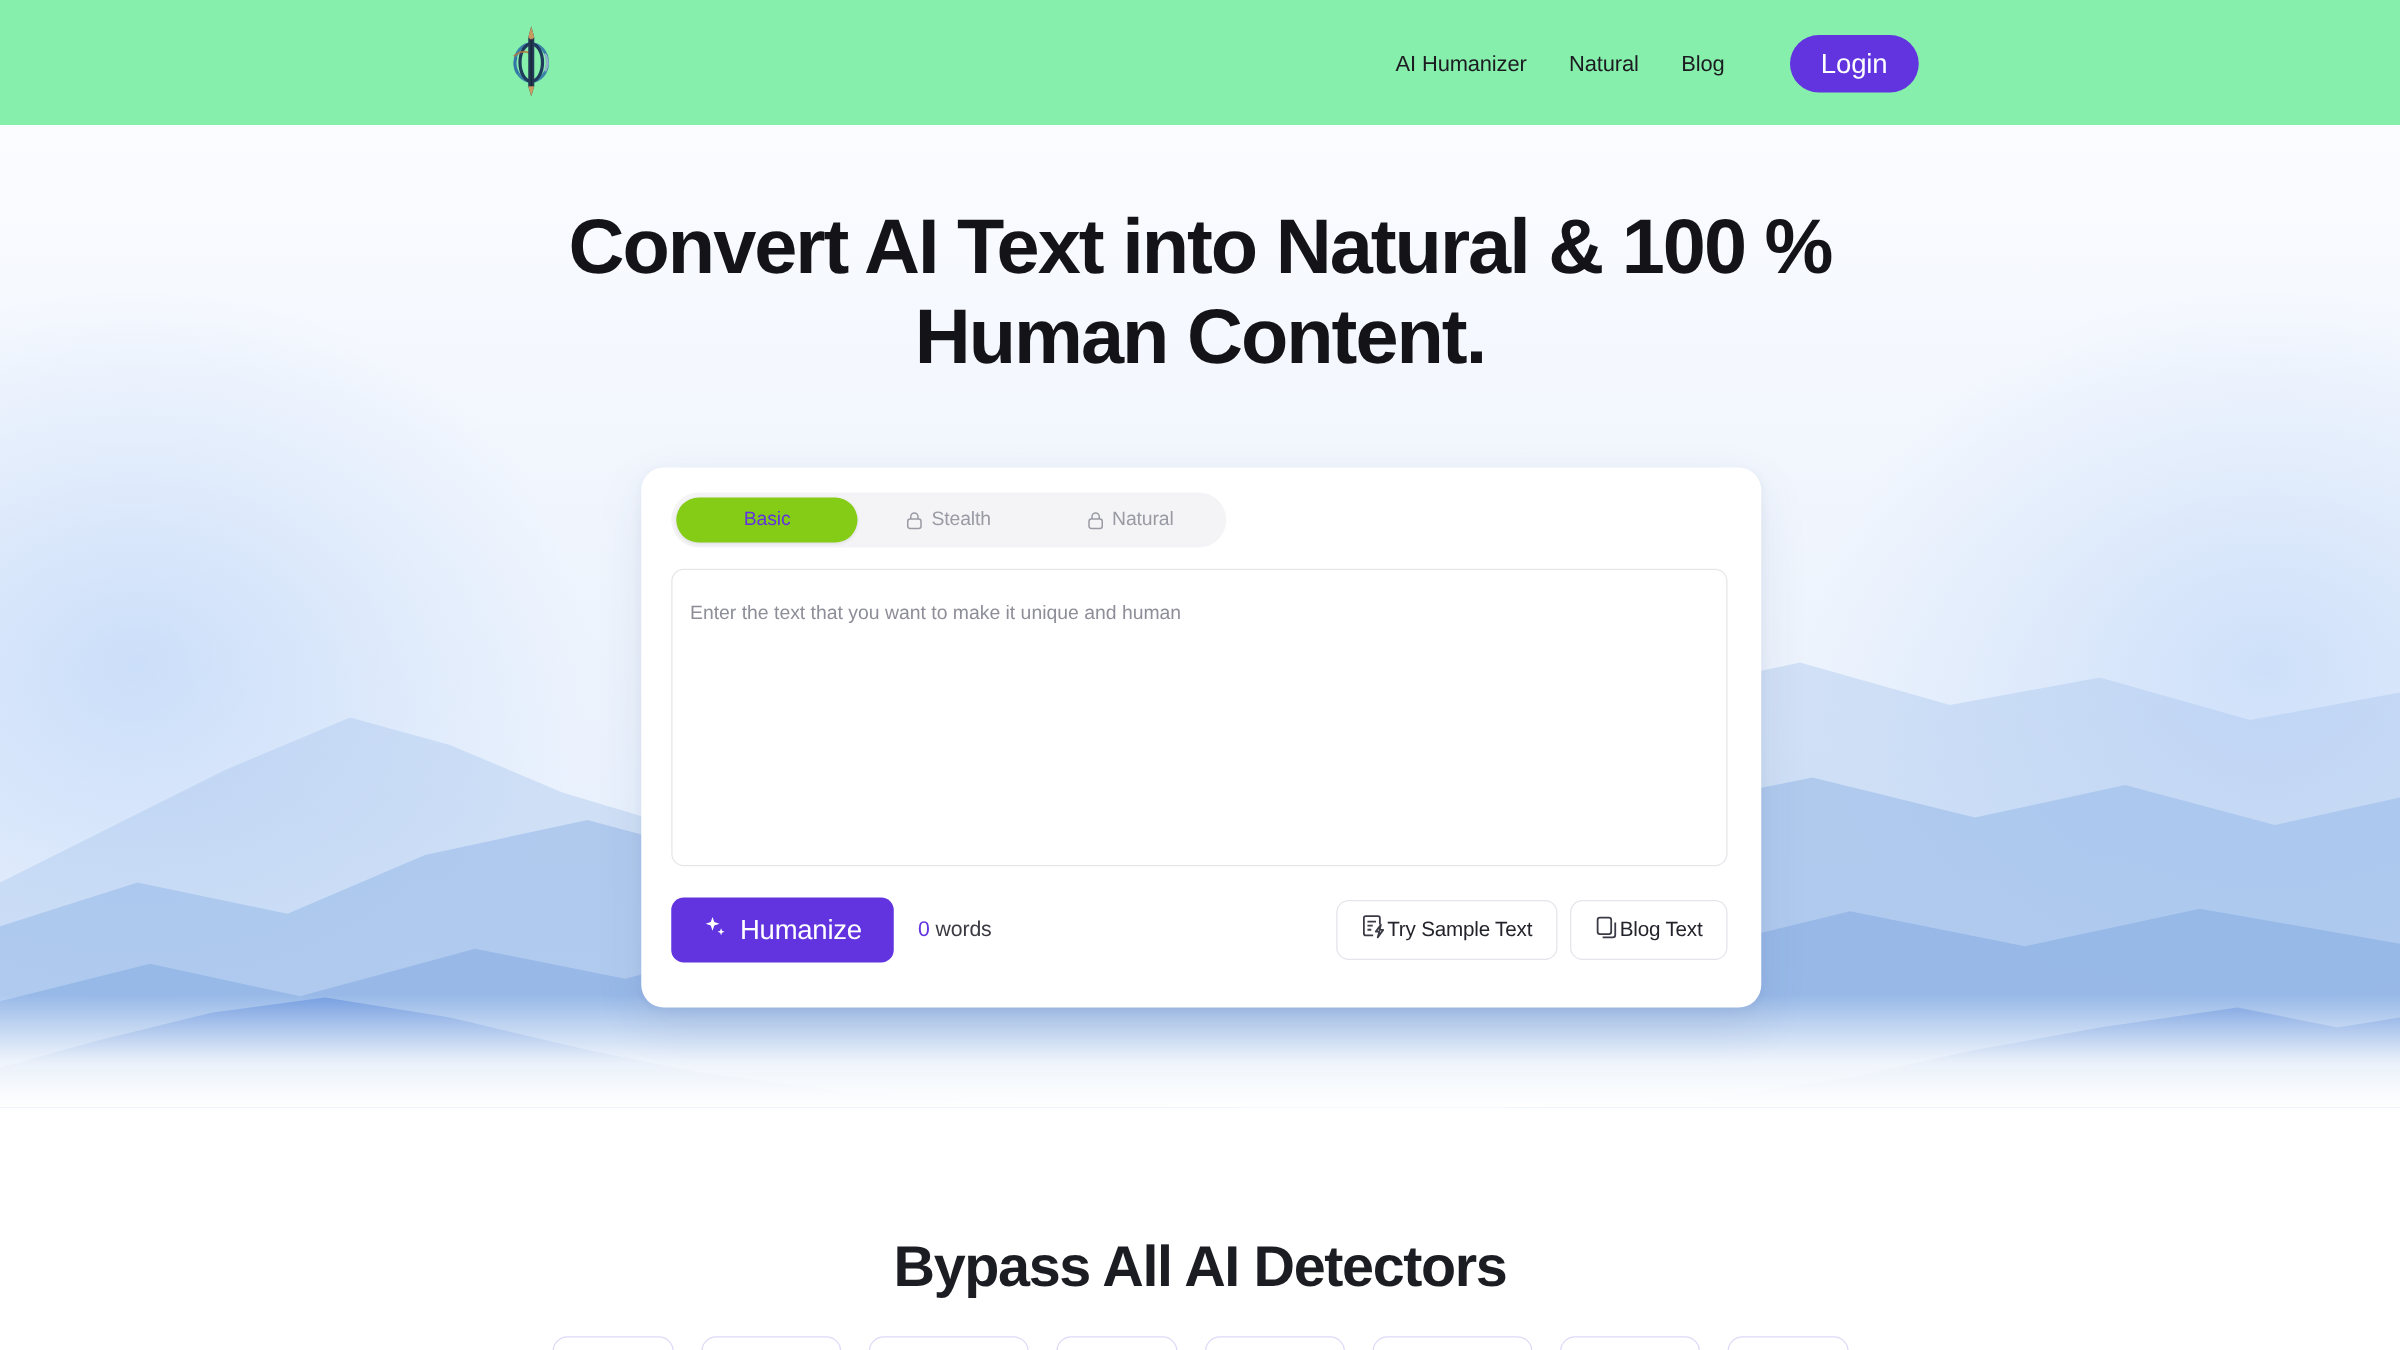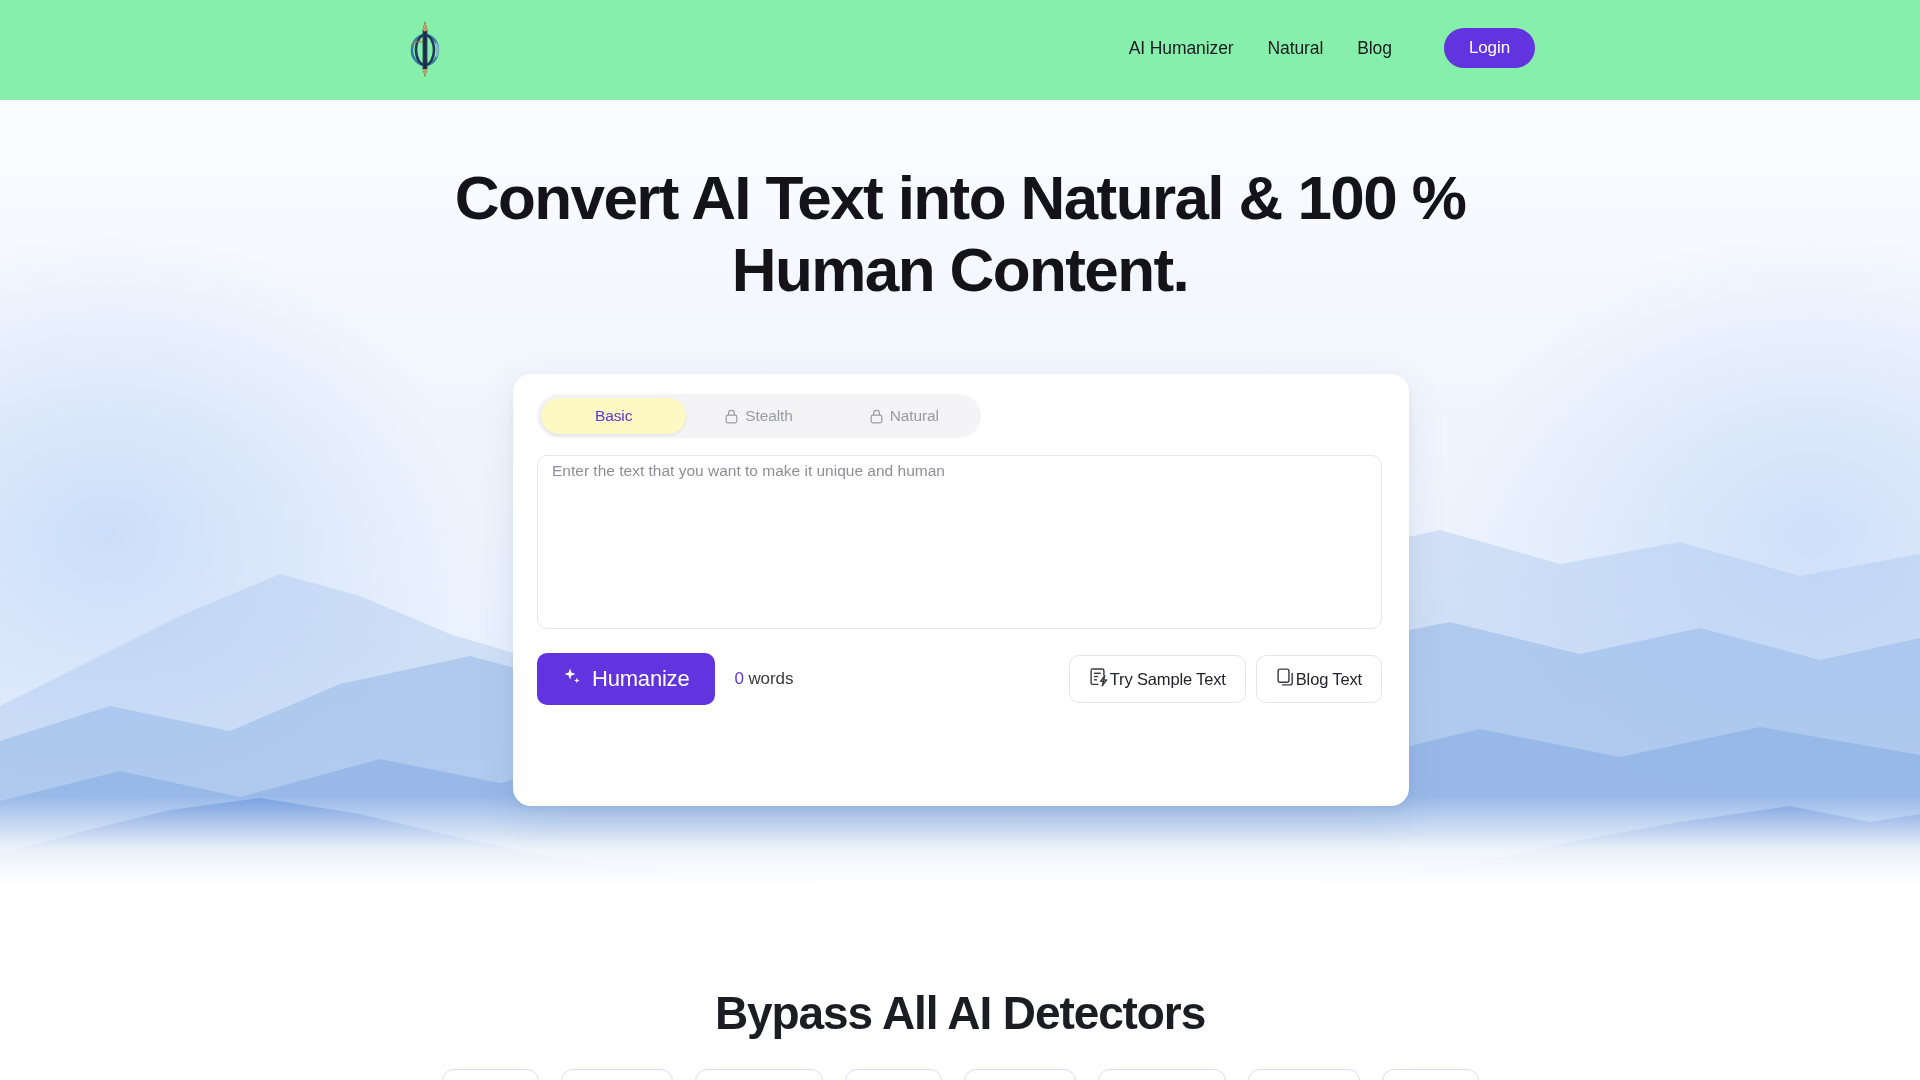--- a/index.html
+++ b/index.html
@@ -47,21 +47,21 @@
     padding: 0 17px;
     line-height: 40px;
     text-decoration: none;
     white-space: nowrap;
     cursor: pointer;
   }
   .login-btn {
     margin-left: 35px;
     background: #6134e0;
     color: #ffffff;
-    font-size: 17px;
+    font-size: 22px;
     letter-spacing: -0.1px;
     border: none;
     border-radius: 999px;
     padding: 10px 25px;
     cursor: pointer;
     font-family: "Liberation Sans", sans-serif;
     line-height: 1.2;
   }
 
   
@@ -138,34 +138,34 @@
     justify-content: center;
     gap: 7px;
     font-size: 15.5px;
     letter-spacing: -0.1px;
     color: #9a9aa4;
     border-radius: 999px;
     cursor: pointer;
     white-space: nowrap;
   }
   .tab.active {
-    background: #fef9c3;
+    background: #84cc16;
     color: #6134e0;
     box-shadow: 0 1px 3px rgba(30,30,60,0.10);
   }
   .lock-ico { display: inline-flex; align-items: center; }
 
   .editor {
     margin-top: 17px;
     width: 845px;
-    height: 174px;
+    height: 238px;
     border: 1px solid #e6e6ea;
     border-radius: 10px;
     background: #ffffff;
-    padding: 4px 14px;
+    padding: 24px 14px;
     font-size: 15.5px;
     line-height: 1.45;
     color: #16161a;
     resize: none;
     outline: none;
     font-family: "Liberation Sans", sans-serif;
   }
   .editor::placeholder { color: #8e8e99; }
 
   .card-footer {

